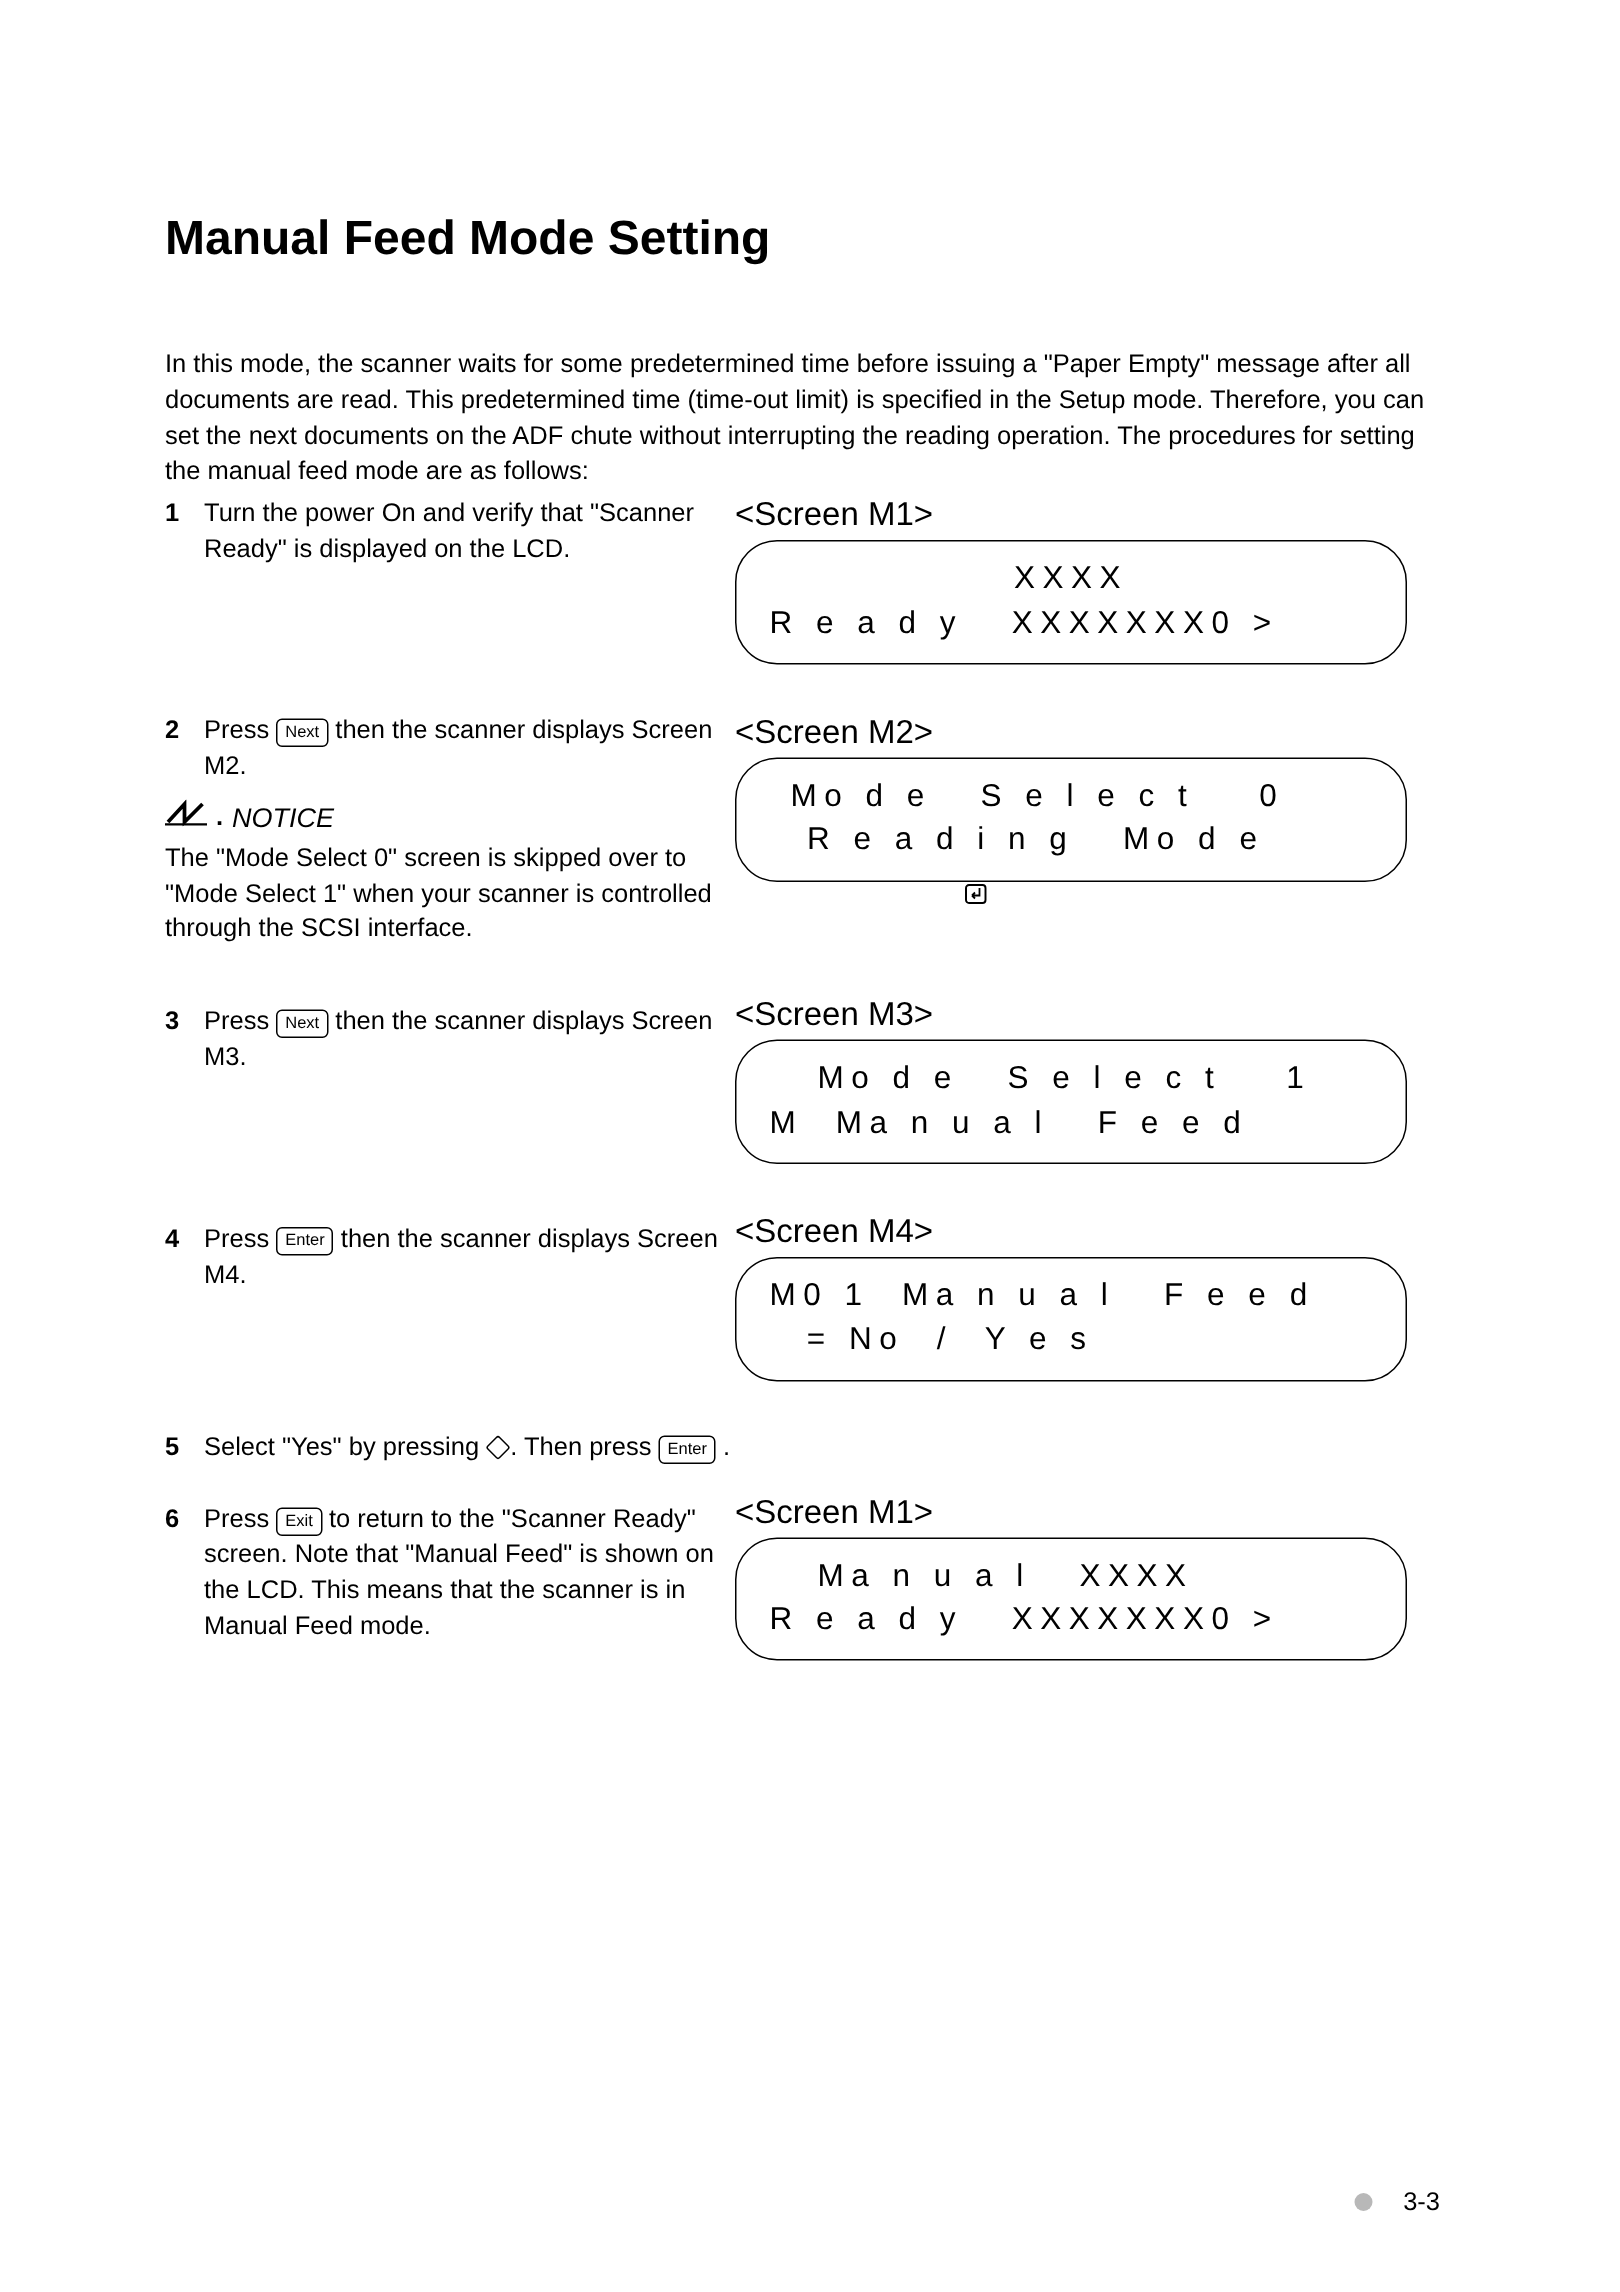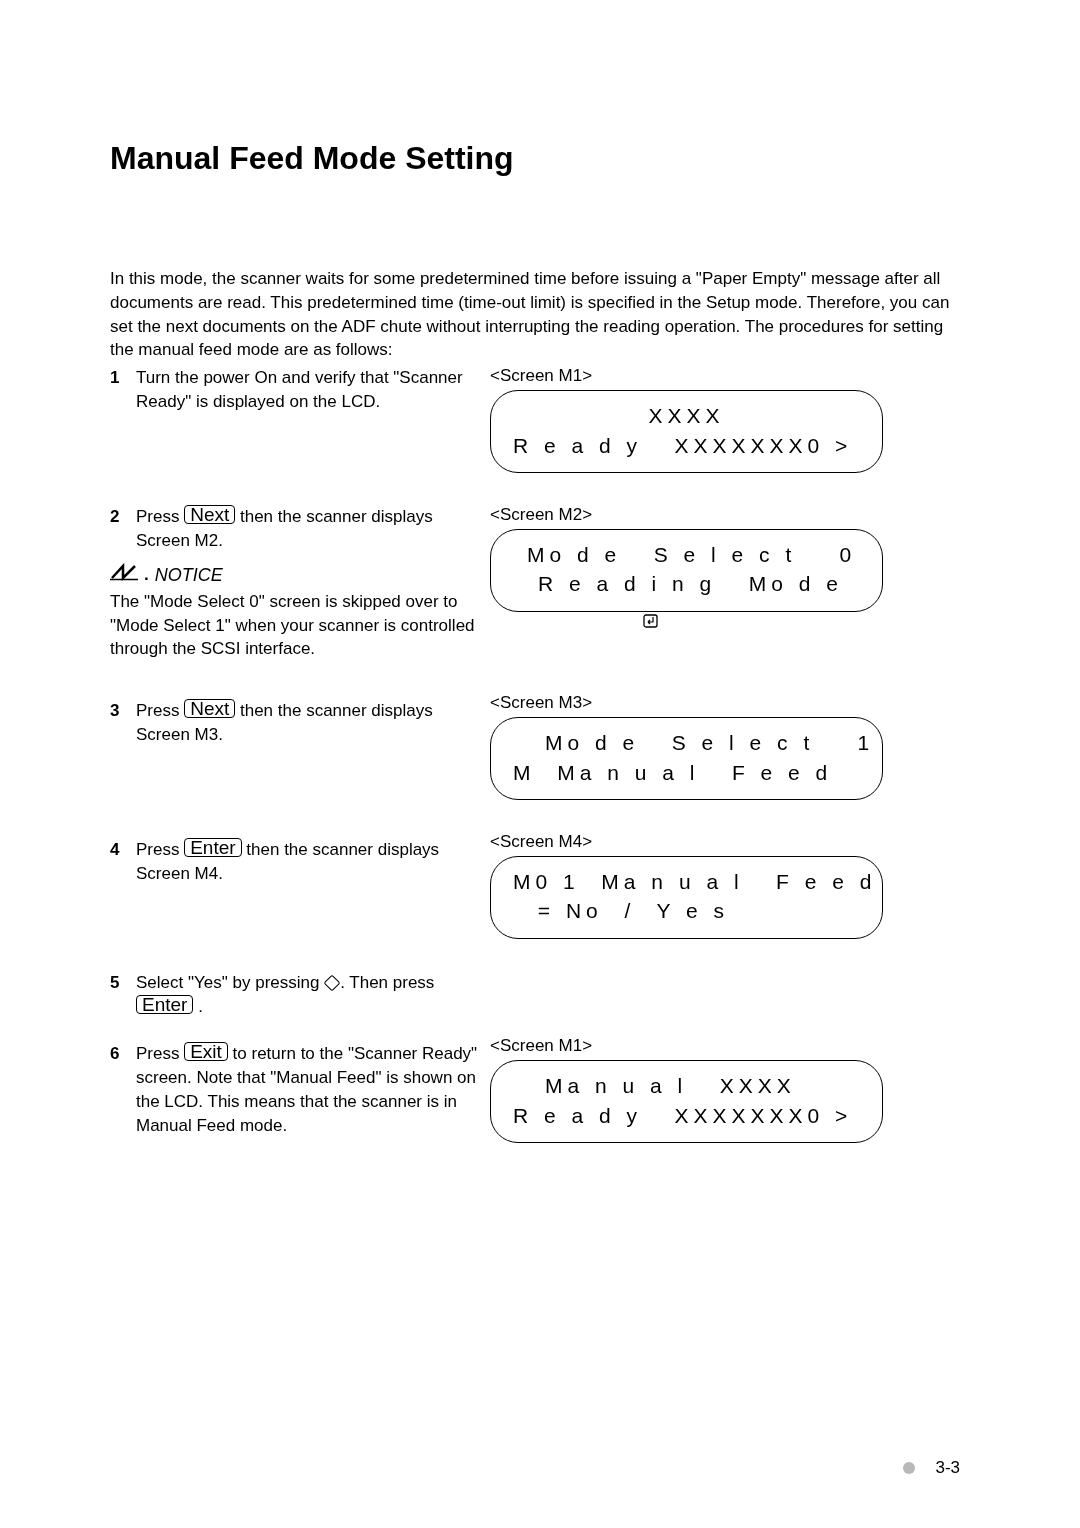--- a/index.html
+++ b/index.html
@@ -8,21 +8,21 @@
     background: #fff;
     width: 1080px;
     height: 1528px;
     position: relative;
     padding: 140px 110px 60px 110px;
     color: #000;
   }
   .heading {
     font-size: 32px;
     font-weight: bold;
-    margin-bottom: 90px;
+    margin-bottom: 54px;
   }
   .intro {
     font-size: 17px;
     line-height: 1.4;
     margin-bottom: 4px;
   }
   .content-area {
     position: relative;
   }
   .step-row {
@@ -69,44 +69,44 @@
   }
   .notice-text {
     font-size: 17px;
     line-height: 1.4;
   }
   .keycap {
     display: inline-block;
     border: 1px solid #000;
     border-radius: 4px;
     padding: 0 5px;
-    font-size: 19px;
+    font-size: 11px;
     line-height: 17px;
     vertical-align: 1px;
     white-space: nowrap;
   }
   .diamond-icon {
     display: inline-block;
     width: 12px;
     height: 12px;
     transform: rotate(45deg);
     border: 1px solid #000;
     border-radius: 2px;
     vertical-align: -1px;
     margin: 0 2px;
   }
   .screen-label {
-    font-size: 17px;
+    font-size: 22px;
     margin-bottom: 4px;
   }
   .lcd {
     border: 1.5px solid #000;
     border-radius: 28px;
     padding: 10px 18px 12px 18px;
-    width: 393px;
+    width: 448px;
     min-height: 70px;
   }
   .lcd-line {
     font-family: Arial, Helvetica, sans-serif;
     font-size: 21px;
     letter-spacing: 5px;
     line-height: 1.4;
     white-space: pre;
   }
   .lcd-center { text-align: center; }

